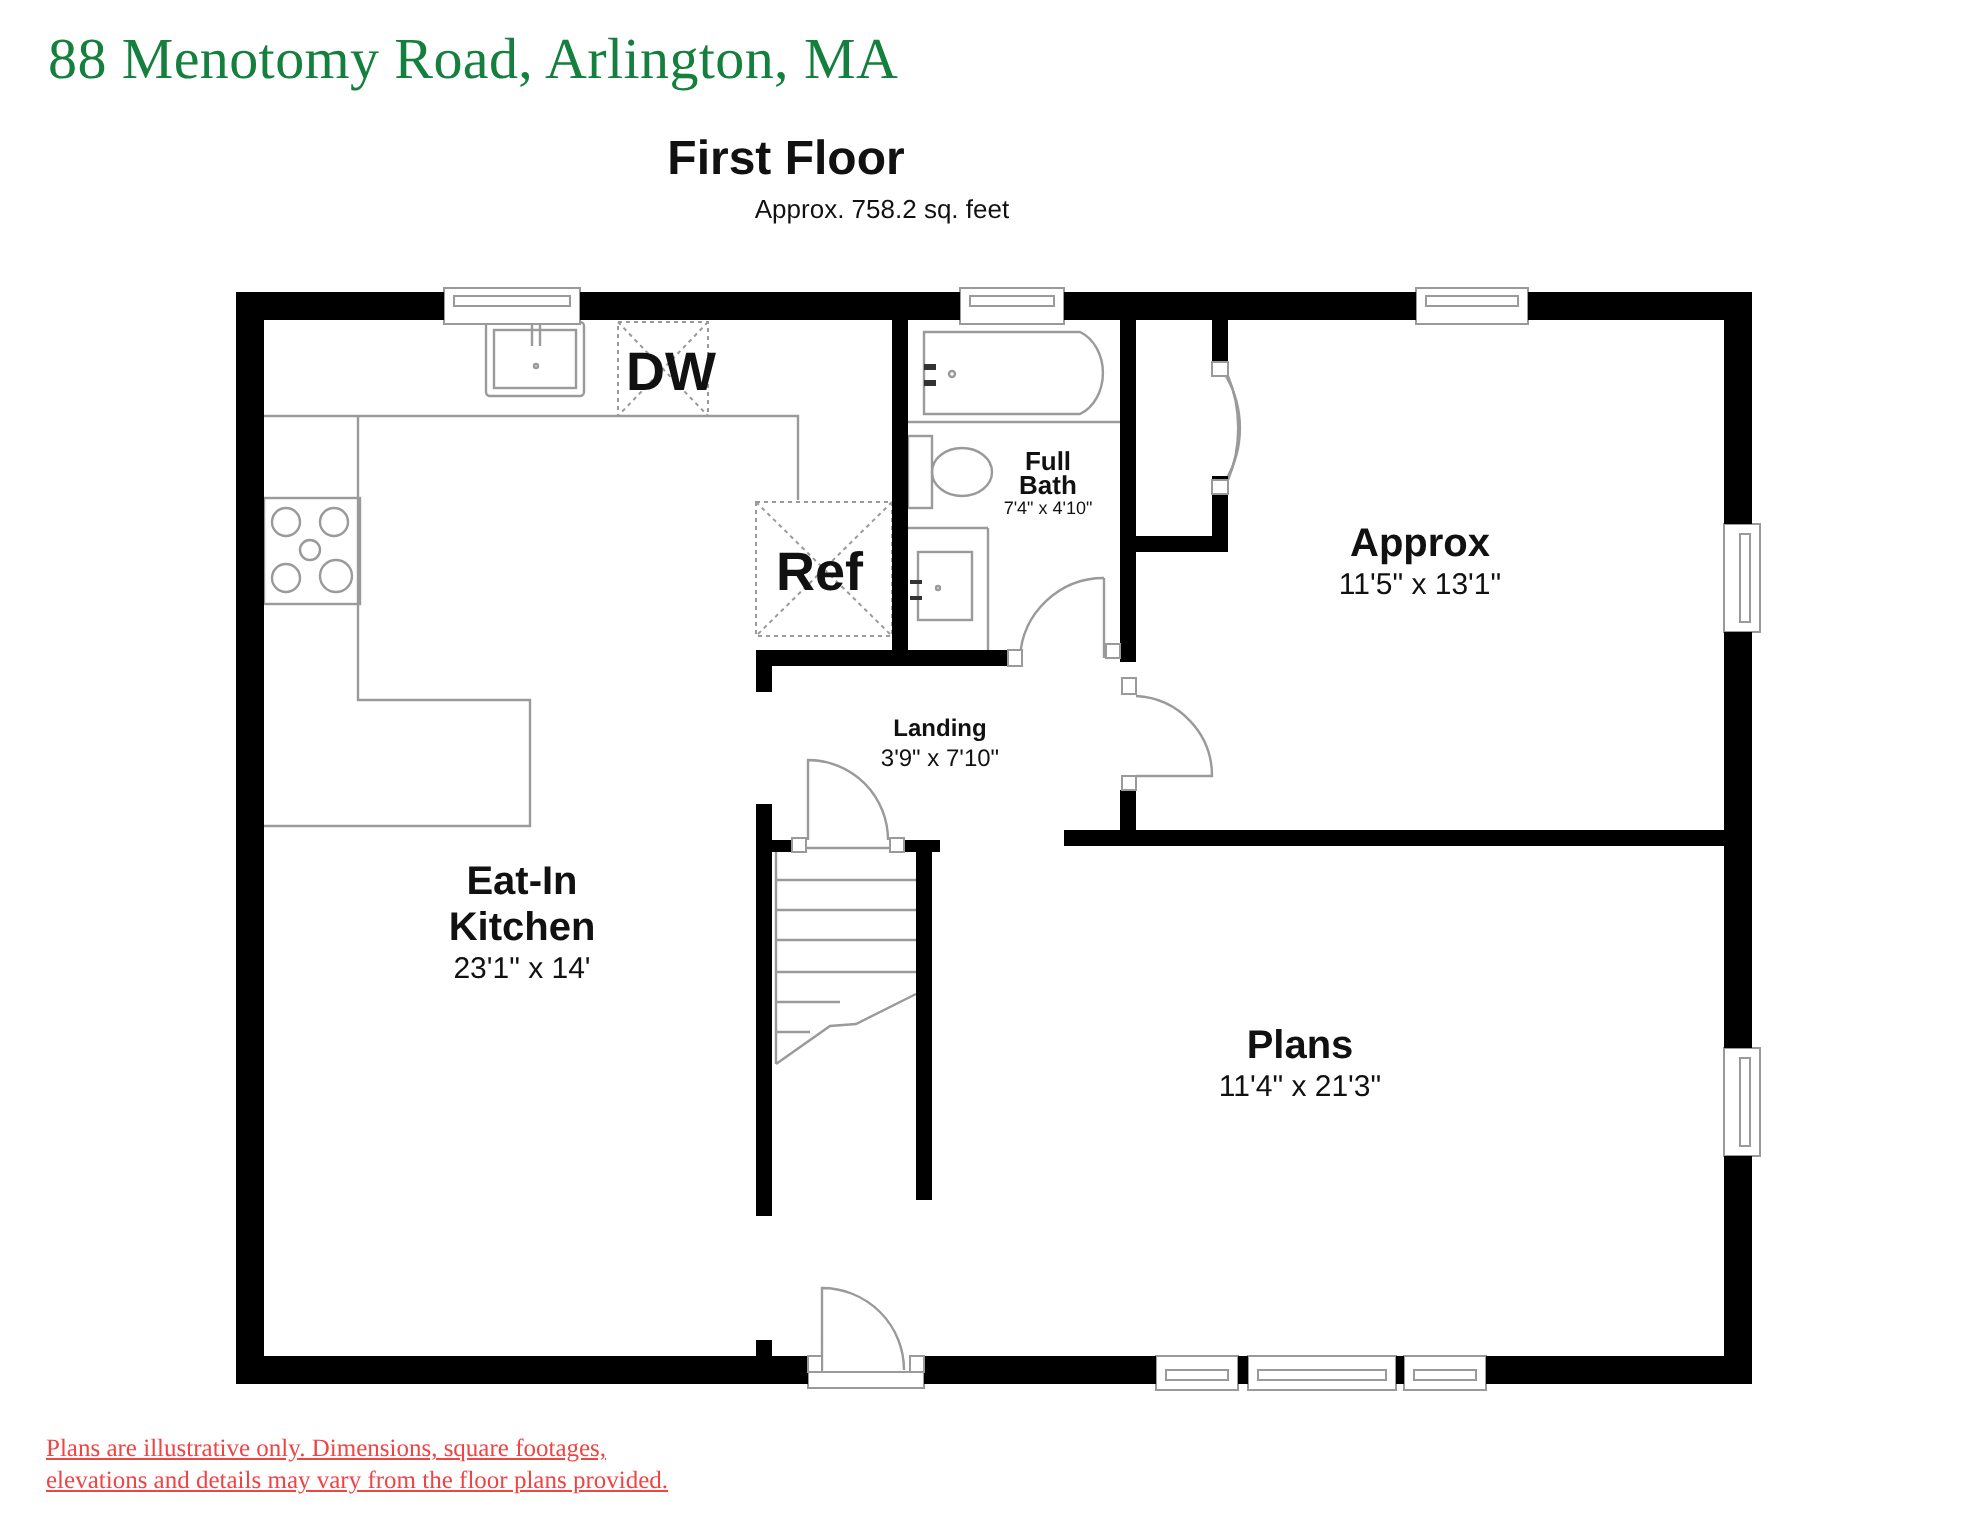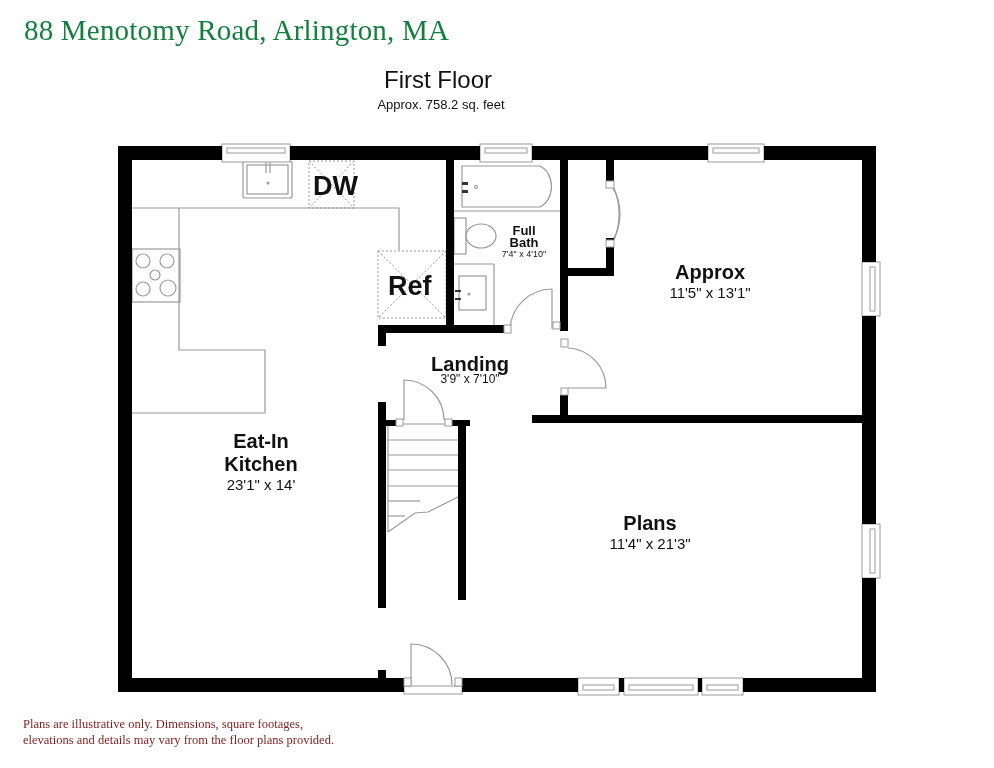--- a/index.html
+++ b/index.html
@@ -1,20 +1,20 @@
 <!DOCTYPE html>
 <html><head>
 <meta charset="utf-8">
 <style>
   html, body { margin: 0; padding: 0; background: #ffffff; }
   body { width: 994px; height: 768px; position: relative; overflow: hidden; font-family: "Liberation Sans", sans-serif; color: #111; }
   .address { position: absolute; left: 24px; top: 14px; font-family: "Liberation Serif", "DejaVu Serif", serif; font-size: 29px; color: #15803d; letter-spacing: 0.2px; }
-  .floor-title { position: absolute; left: 0; width: 786px; top: 66px; text-align: center; font-weight: normal; font-size: 24px; margin-left: 45px; }
+  .floor-title { position: absolute; left: 0; width: 786px; top: 66px; text-align: center; font-weight: bold; font-size: 24px; }
   .floor-area { position: absolute; left: 0; width: 882px; top: 97px; text-align: center; font-size: 13px; }
-  .disclaimer { position: absolute; left: 23px; top: 716px; font-family: "Liberation Serif", "DejaVu Serif", serif; font-size: 12.5px; line-height: 16px; color: #7f1d1d; width: 420px; }
+  .disclaimer { position: absolute; left: 23px; top: 716px; font-family: "Liberation Serif", "DejaVu Serif", serif; font-size: 12.5px; line-height: 16px; color: #ef4444; width: 420px; text-decoration: underline; }
   svg.plan { position: absolute; left: 0; top: 0; }
   .room-label { position: absolute; text-align: center; line-height: 1.0; }
   .room-label .name { font-weight: bold; font-size: 20px; display: block; line-height: 23px; }
   .room-label .dim { font-size: 15px; display: block; line-height: 17px; }
   .small .name { font-size: 13px; line-height: 12px; }
   .small .dim { font-size: 9px; line-height: 11px; }
   .fixture-label { position: absolute; font-weight: bold; font-size: 27px; }
 </style>
 </head>
 <body>
@@ -196,21 +196,21 @@
   <span class="name">Bath</span>
   <span class="dim">7'4" x 4'10"</span>
 </div>
 
 <div class="room-label" style="left:640px; top:261px; width:140px;">
   <span class="name">Approx</span>
   <span class="dim">11'5" x 13'1"</span>
 </div>
 
 <div class="room-label" style="left:420px; top:355px; width:100px;">
-  <span class="name" style="font-size:20px; line-height:18px;">Landing</span>
+  <span class="name" style="font-size:12px; line-height:18px;">Landing</span>
   <span class="dim" style="font-size:12px; line-height:13px;">3'9" x 7'10"</span>
 </div>
 
 <div class="room-label" style="left:580px; top:512px; width:140px;">
   <span class="name">Plans</span>
   <span class="dim">11'4" x 21'3"</span>
 </div>
 
 <div class="disclaimer">
   <div>Plans are illustrative only. Dimensions, square footages,</div>

